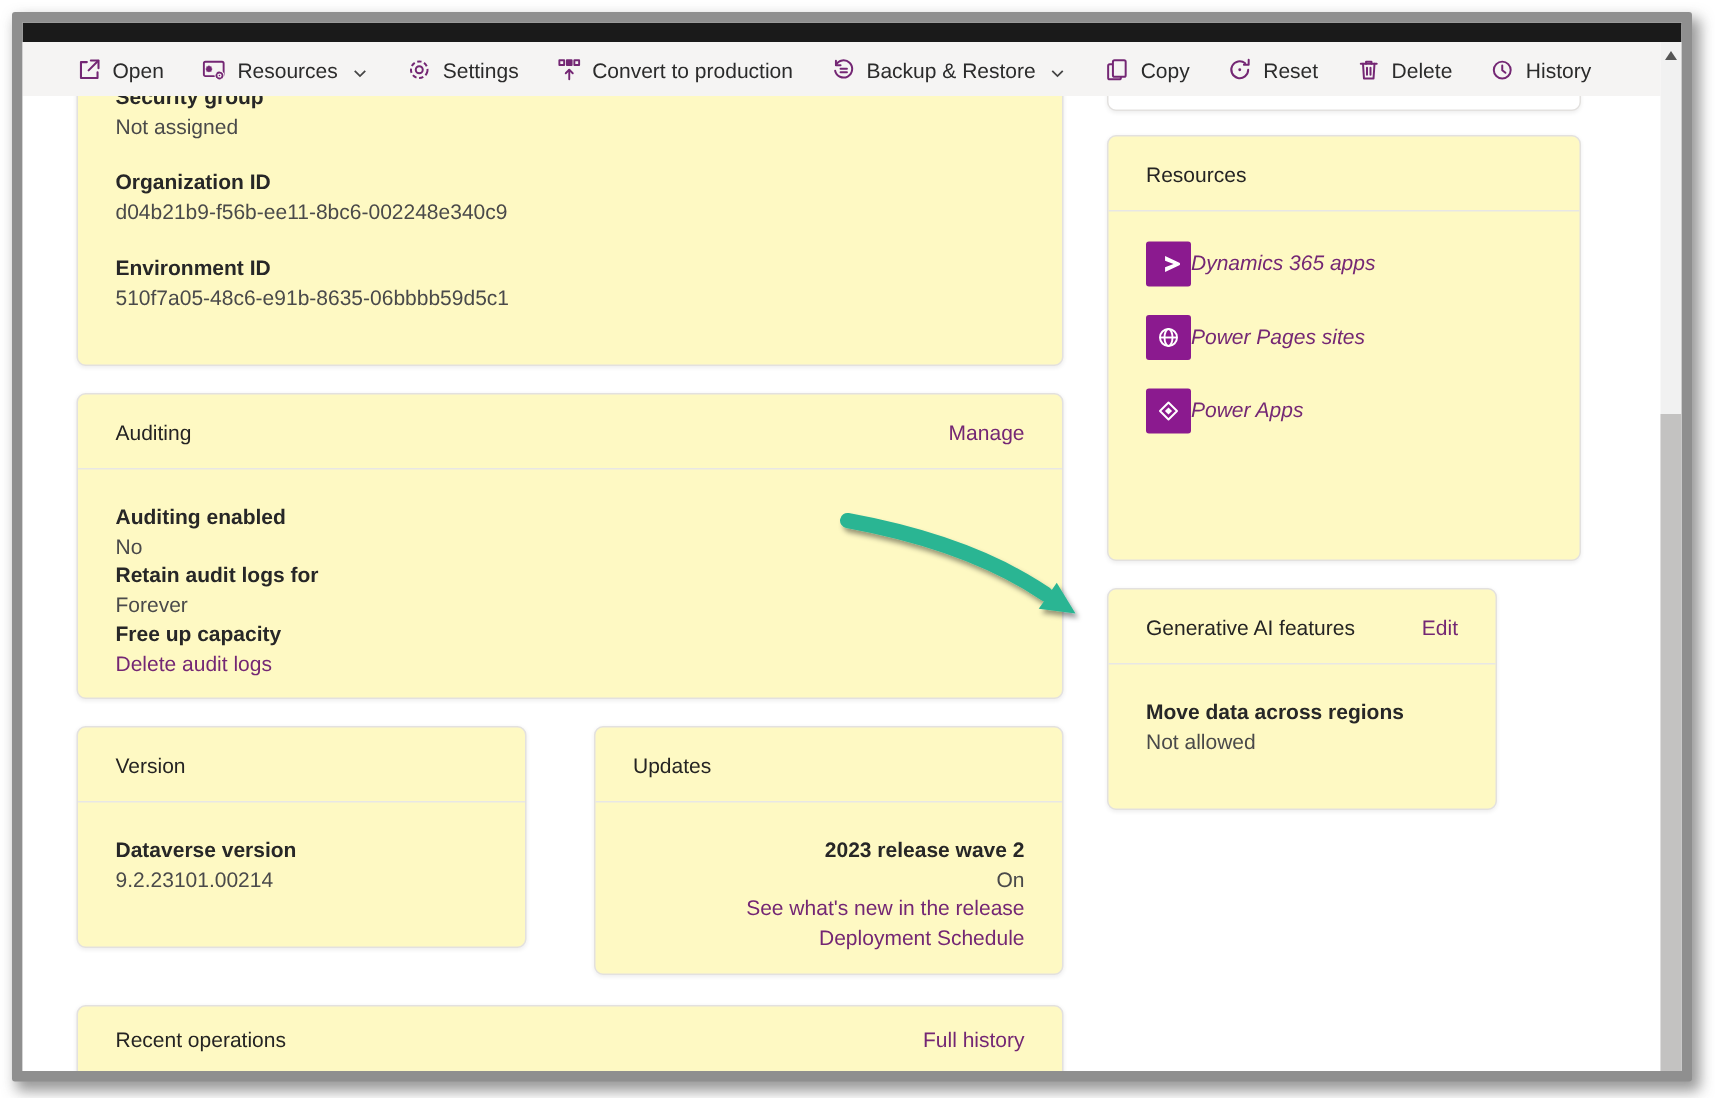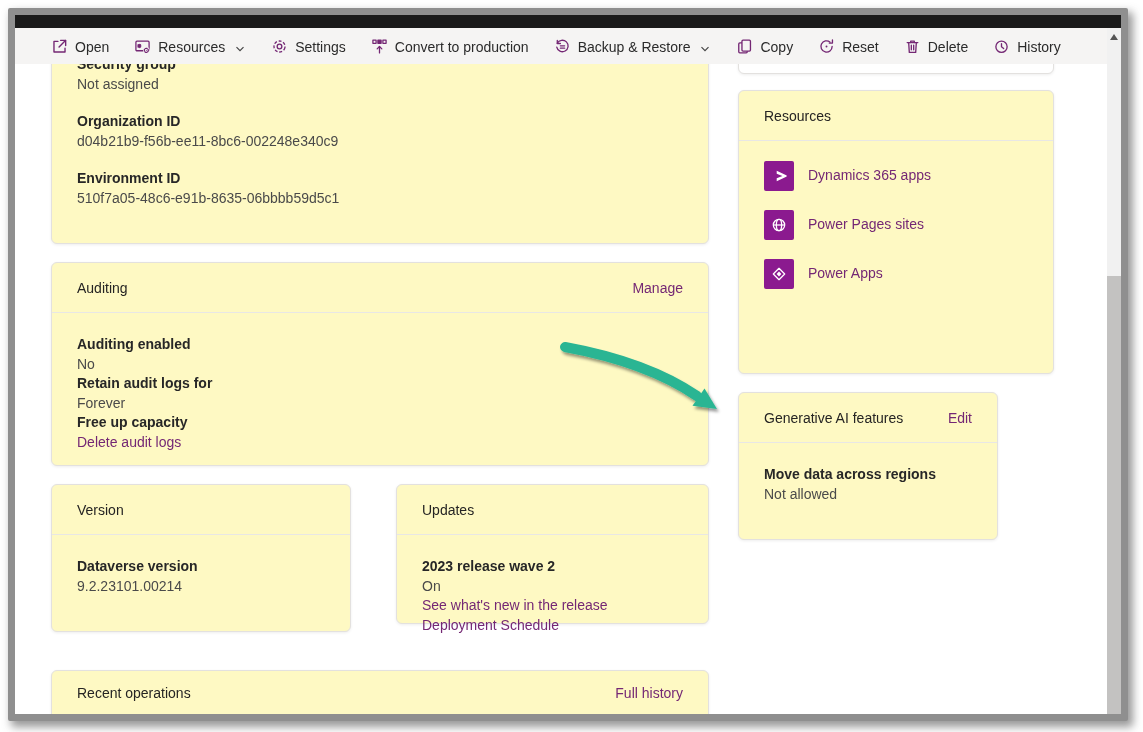--- a/index.html
+++ b/index.html
@@ -20,21 +20,21 @@
           box-shadow:0 1px 3px rgba(0,0,0,.07); font-size:14px; color:#4a4a4a; }
   .card-header { display:flex; justify-content:space-between; align-items:center;
                  height:50px; padding:0 25px; border-bottom:1px solid #e8e7e5; color:#252423; }
   .card-header.short { height:44px; }
   .card-body { padding:22px 25px; line-height:19.5px; }
   .flabel { font-weight:700; color:#272727; }
   .fvalue { color:#4a4a4a; }
   .fieldgroup { margin-bottom:18px; }
   .link { color:#742774; cursor:pointer; text-decoration:none; }
 
-  .res-item { display:flex; align-items:center; gap:14px; margin-bottom:19px; cursor:pointer; }
+  .res-item { display:flex; align-items:center; margin-bottom:19px; cursor:pointer;font-style:italic; }
   .res-item:last-child { margin-bottom:0; }
   .tile { width:30px; height:30px; border-radius:2px; background:#8b1a8f; display:flex;
           align-items:center; justify-content:center; flex:0 0 auto; }
 
   .scrollbar { position:absolute; top:13px; right:0; width:14px; bottom:0; background:#f1f1f1; }
   .sb-arrow { position:absolute; top:6px; left:3px; width:0; height:0;
               border-left:4px solid transparent; border-right:4px solid transparent;
               border-bottom:6px solid #555; }
   .sb-thumb { position:absolute; top:248px; bottom:0; left:0; right:0; background:#c3c2c1; }
 
@@ -191,21 +191,21 @@
     <div class="card" style="left:36px; top:420px; width:300px; height:148px;">
       <div class="card-header">
         <span>Version</span>
       </div>
       <div class="card-body">
         <div class="flabel">Dataverse version</div>
         <div class="fvalue">9.2.23101.00214</div>
       </div>
     </div>
 
-    <div class="card" style="left:381px; top:420px; width:313px; height:140px;">
+    <div class="card" style="left:381px; top:420px; width:313px; height:166px;text-align:right;">
       <div class="card-header">
         <span>Updates</span>
       </div>
       <div class="card-body">
         <div class="flabel">2023 release wave 2</div>
         <div class="fvalue">On</div>
         <div><a class="link">See what's new in the release</a></div>
         <div><a class="link">Deployment Schedule</a></div>
       </div>
     </div>

